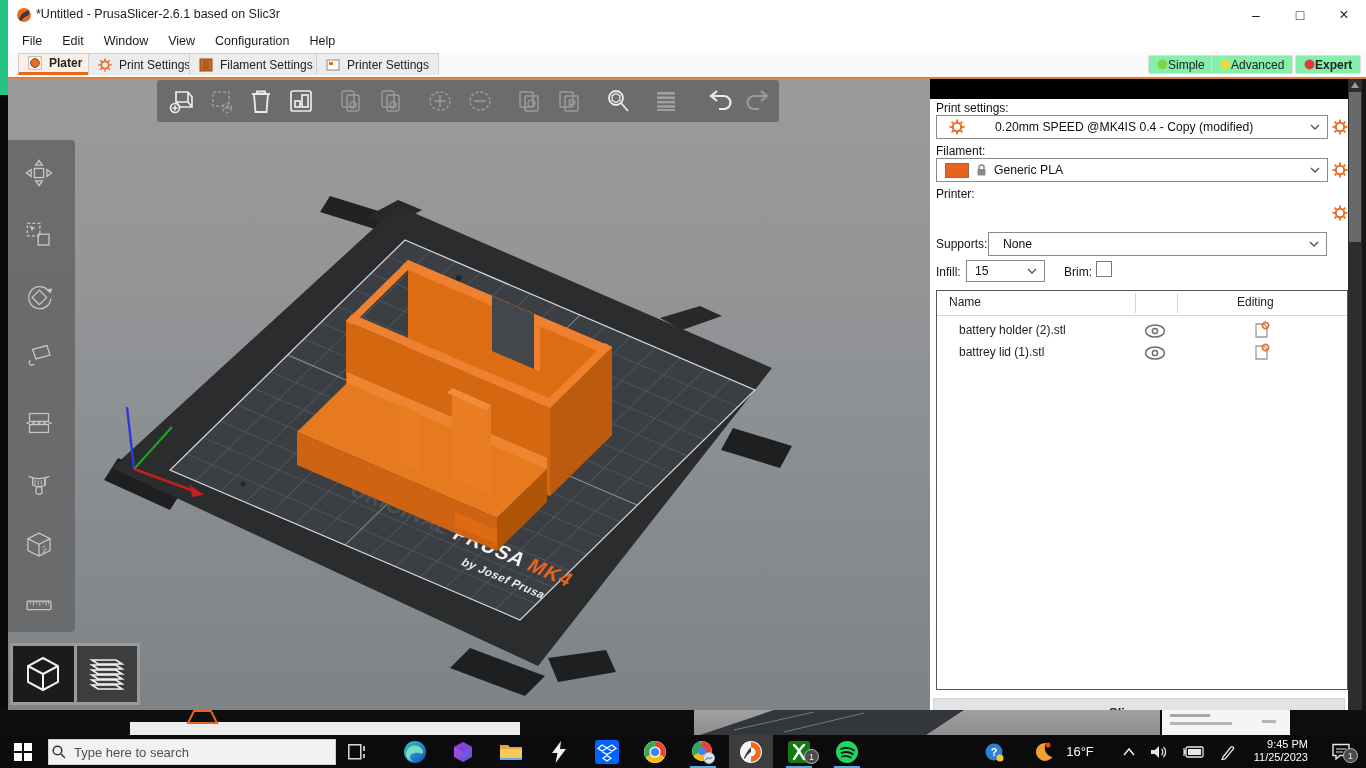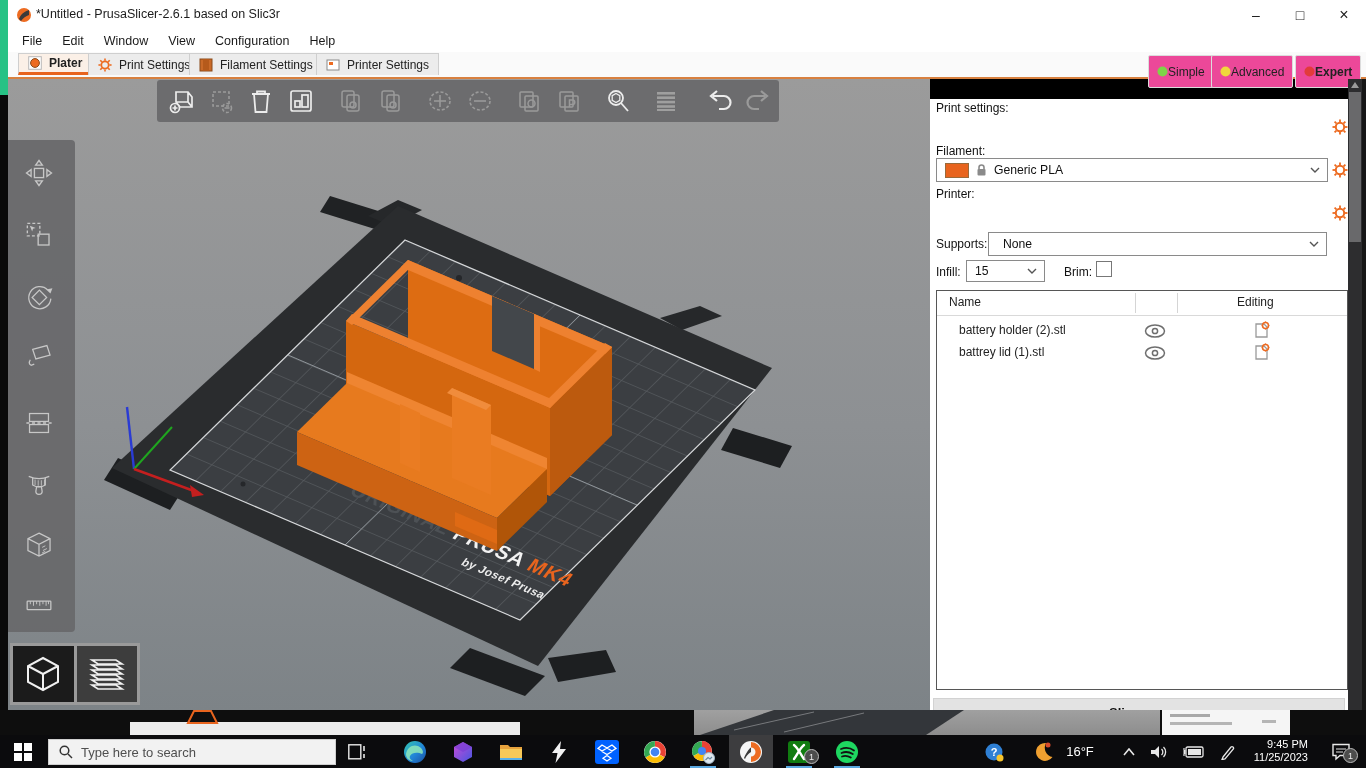--- a/index.html
+++ b/index.html
@@ -9,21 +9,21 @@
   #titlebar{left:8px;top:0;width:1358px;height:30px;background:#fff;}
   #title-text{left:28px;top:7px;font-size:12.5px;color:#1c1c1c;}
   .winbtn{top:0;width:44px;height:30px;display:flex;align-items:center;justify-content:center;
     font-size:14px;color:#222;cursor:default;}
   #menubar{left:8px;top:30px;width:1358px;height:22px;background:#fff;display:flex;align-items:center;}
   .menu-item{font-size:12.5px;color:#1a1a1a;padding:2px 10px;}
   #tabbar{left:8px;top:52px;width:1358px;height:25px;background:#fafafa;border-bottom:2px solid #d8803f;}
   .tab{top:1px;height:22px;background:#ececec;border:1px solid #cfcfcf;border-bottom:none;
     display:flex;align-items:center;gap:7px;padding:0 9px;font-size:12px;color:#222;box-sizing:border-box;}
   .tab.active{background:#fbf0e7;border-bottom:3px solid #e8641e;font-weight:bold;}
-  .modebtn{top:3px;height:33px;background:#ec4899;border:1px solid #dcdcdc;border-radius:2px;
+  .modebtn{top:3px;height:19px;background:#86efac;border:1px solid #dcdcdc;border-radius:2px;
     display:flex;align-items:center;gap:0;padding:0 8px;font-size:12px;color:#222;box-sizing:border-box;}
   
   #edge-teal{left:0;top:0;width:8px;height:95px;background:#27c285;}
   #edge-black{left:0;top:95px;width:8px;height:615px;background:#0a0a0a;}
   #viewport{left:8px;top:79px;width:922px;height:631px;
     background:linear-gradient(180deg,#9b9b9b 0%,#8d9093 55%,#7d8387 100%);}
   .gl-toolbar{background:rgba(104,104,106,.93);border-radius:3px;}
   #toolbar-top{left:149px;top:1px;width:622px;height:42px;}
   #toolbar-left{left:0;top:61px;width:67px;height:492px;border-radius:0 4px 4px 0;}
   .tbtn{position:absolute;width:30px;height:30px;display:flex;align-items:center;justify-content:center;}
@@ -42,21 +42,21 @@
   .objrow{position:absolute;left:0;width:100%;height:22px;font-size:12px;color:#222;}
   #slicebtn{left:3px;top:599px;width:412px;height:29px;background:#e3e3e3;border:1px solid #d2d2d2;box-sizing:border-box;
     display:flex;align-items:center;justify-content:center;font-weight:bold;font-size:13px;color:#111;}
   #vscroll{left:1348px;top:79px;width:14px;height:656px;background:#2d2d2f;}
   #vthumb{left:1px;top:13px;width:12px;height:150px;background:#69696b;position:absolute;}
   #edge-right{left:1362px;top:79px;width:4px;height:656px;background:#161616;}
   
   #strip{left:0;top:710px;width:1366px;height:25px;background:#0e0e0e;}
   #taskbar{left:0;top:735px;width:1366px;height:33px;background:#0b0b0d;}
   #searchbox{left:48px;top:4px;width:288px;height:26px;background:#f2f2f2;border:1px solid #cfcfcf;
-    box-sizing:border-box;display:flex;align-items:center;gap:8px;padding:0 10px;}
+    box-sizing:border-box;display:flex;align-items:center;gap:8px;padding:0 3px;}
   #searchbox span{font-size:13px;color:#4f4f4f;}
   .appslot{position:absolute;top:0;width:44px;height:33px;display:flex;align-items:center;justify-content:center;}
   .underline{position:absolute;bottom:0;left:9px;width:26px;height:2px;background:#5aa8e0;}
   .badge{position:absolute;border-radius:50%;background:#4c4c4c;color:#eee;border:1px solid #bbb;
     font-size:9px;display:flex;align-items:center;justify-content:center;}
   .trayico{position:absolute;top:0;height:33px;display:flex;align-items:center;justify-content:center;}
   #clock{position:absolute;right:58px;top:3px;text-align:right;color:#fff;font-size:11px;line-height:13px;}
 </style>
 </head>
 <body>
@@ -399,20 +399,29 @@
     <div class="viewtile" style="background:#3d3d3d">
       <svg width="46" height="44" viewBox="0 0 46 44" fill="none" stroke="#f0f0f0" stroke-width="1.7">
         <path d="M8,8 h24 l6,4 h-24 z M8,13 h24 l6,4 h-24 z M8,18 h24 l6,4 h-24 z M8,23 h24 l6,4 h-24 z M8,28 h24 l6,4 h-24 z M8,33 h24 l6,4 h-24 z"></path>
       </svg>
     </div>
   </div>
 </div>
 
 <div class="abs" id="panel">
   <div class="abs plabel" style="left:6px;top:2px">Print settings:</div>
+  <div class="abs combo" style="left:6px;top:16px;width:392px;height:24px">
+    <svg class="gearbtn" style="margin:0 8px 0 12px;flex:none" viewBox="0 0 16 16">
+        <use href="#sym-gear"></use>
+      </svg>
+    <span style="margin-left:22px">0.20mm SPEED @MK4IS 0.4 - Copy (modified)</span>
+    <svg class="chev" width="10" height="6">
+        <polyline points="1,1 5,5 9,1" fill="none" stroke="#555" stroke-width="1.4"></polyline>
+      </svg>
+  </div>
   <svg class="abs gearbtn" style="left:402px;top:20px" viewBox="0 0 16 16">
       <use href="#sym-gear"></use>
     </svg>
 
   <div class="abs plabel" style="left:6px;top:45px">Filament:</div>
   <div class="abs combo" style="left:6px;top:59px;width:392px;height:24px">
     <svg width="24" height="15" style="margin:0 6px 0 8px;flex:none">
       <rect x="0.5" y="0.5" width="23" height="14" stroke="#9a6a3a" fill="#e8641e"></rect>
     </svg>
     <svg width="13" height="14" viewBox="0 0 13 14" style="flex:none;margin-right:6px">

